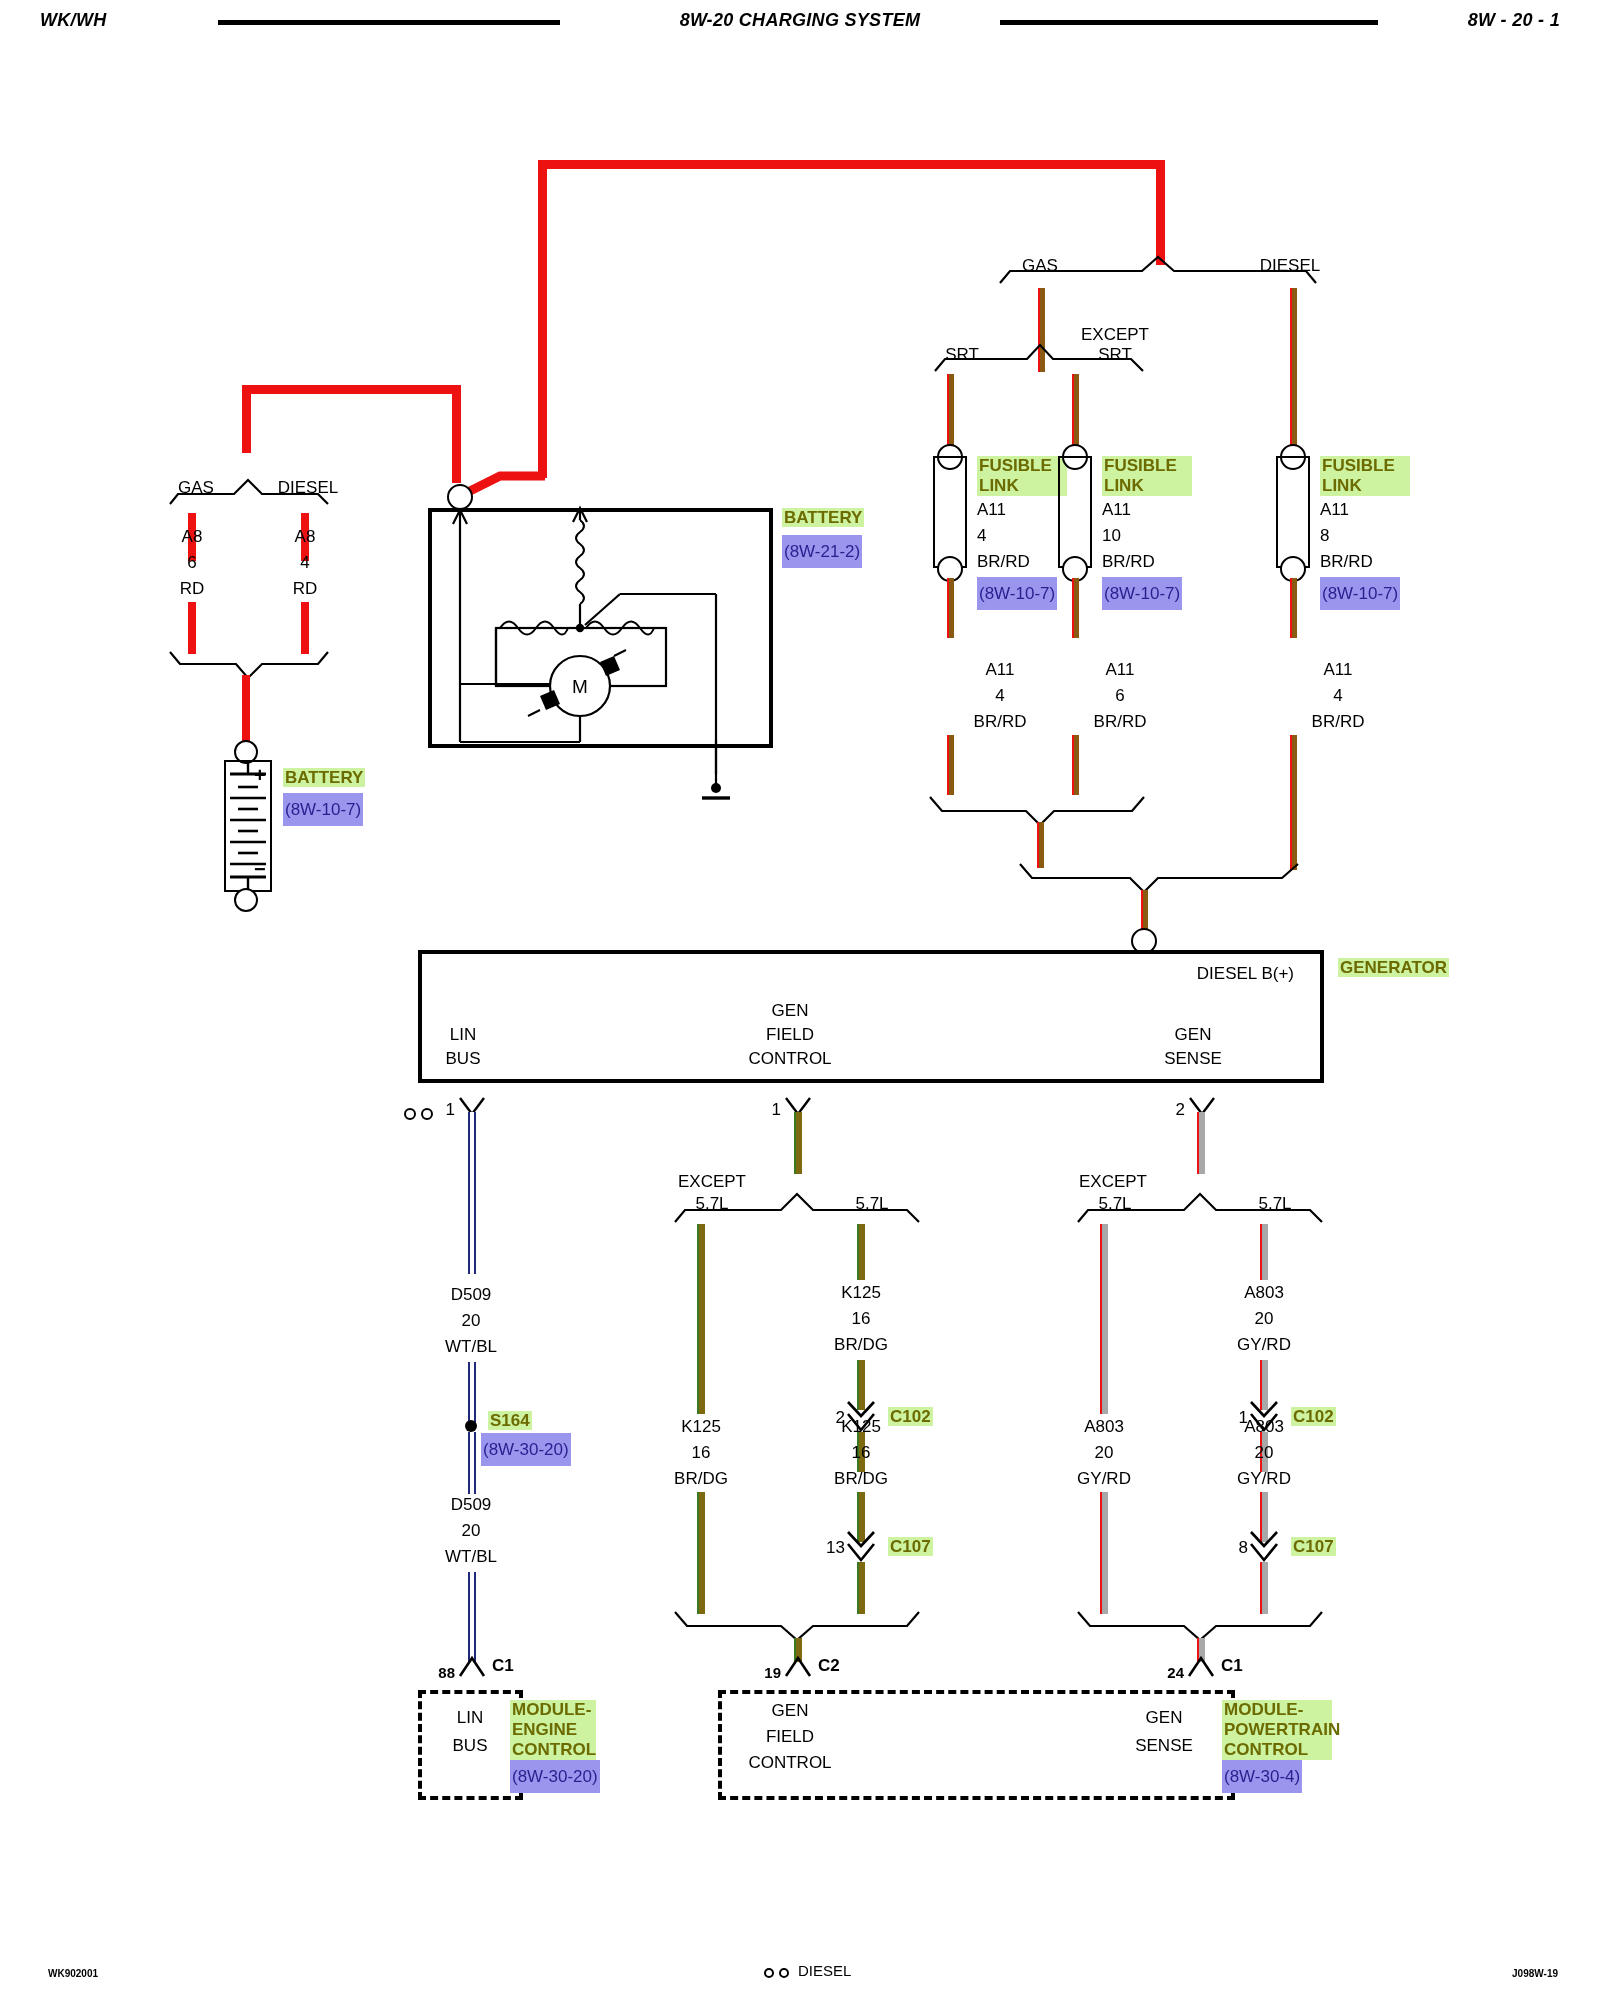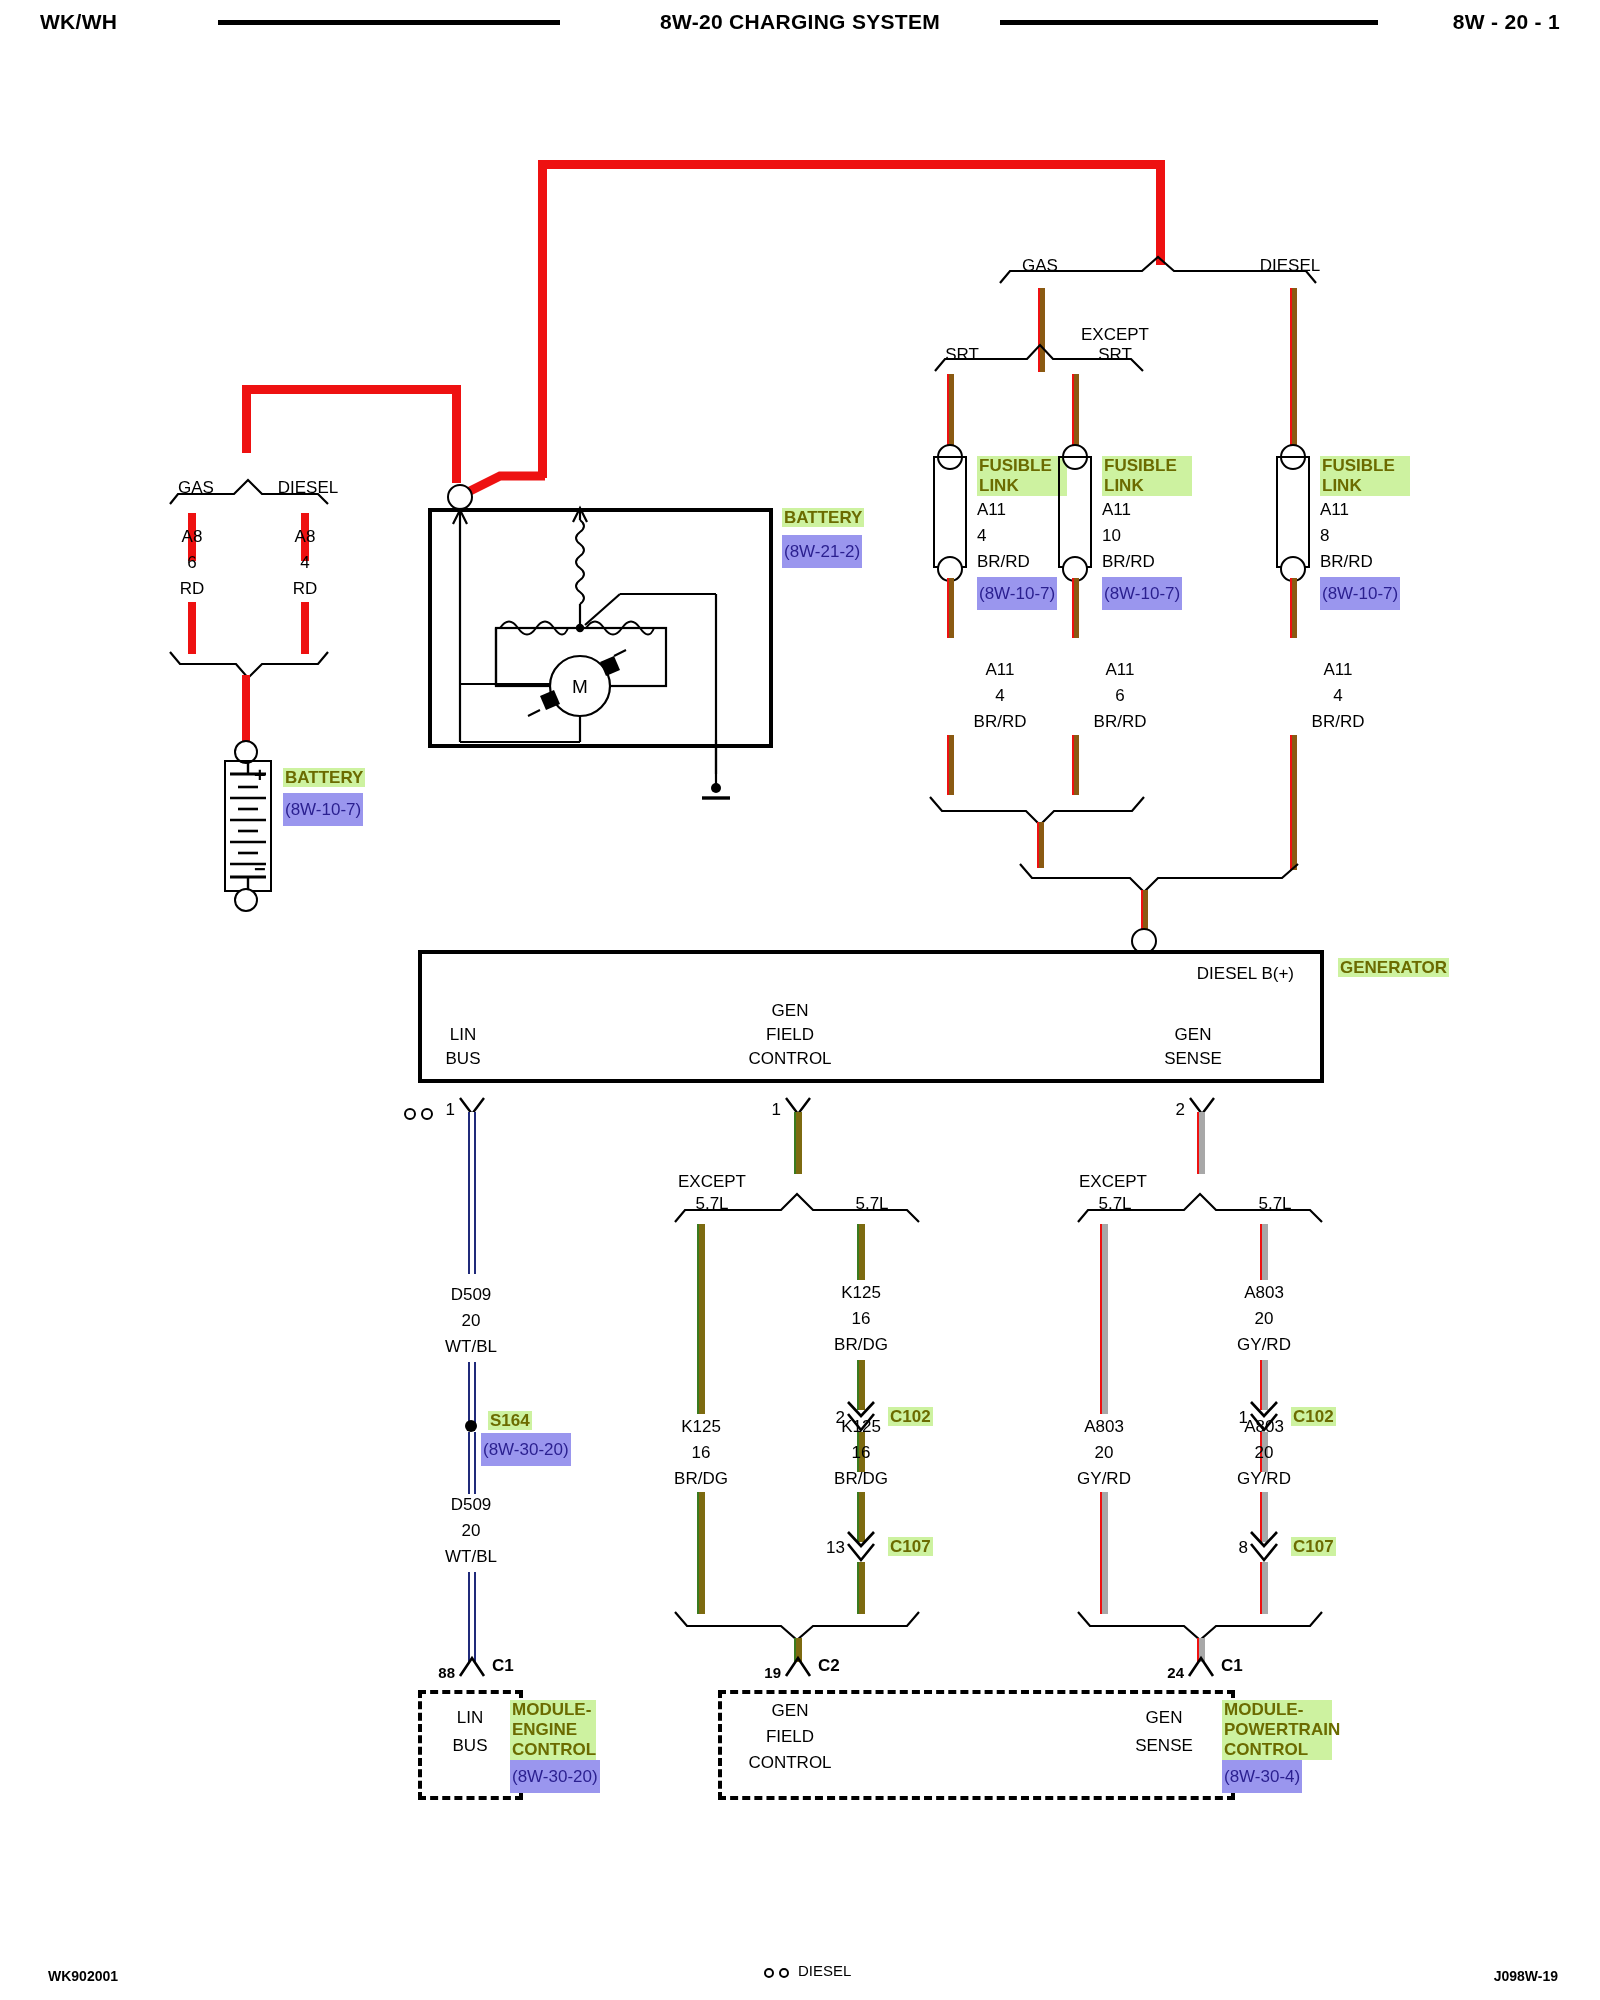--- a/index.html
+++ b/index.html
@@ -1,25 +1,25 @@
 <!DOCTYPE html>
 <html><head>
 <meta charset="utf-8">
 <style>
   html,body{margin:0;padding:0;background:#fff;}
   body{width:1600px;height:2000px;position:relative;font-family:"Liberation Sans",sans-serif;color:#000;}
   #stage{position:absolute;left:0;top:0;width:1600px;height:2000px;overflow:hidden;}
   .abs{position:absolute;}
   
-  .hdr{top:10px;font-weight:bold;font-size:21px;letter-spacing:.3px;}
+  .hdr{top:10px;font-weight:bold;font-size:18px;letter-spacing:.3px;font-style:italic;}
   .hdr-left{left:40px;}
   .hdr-mid{left:0;width:1600px;text-align:center;}
   .hdr-right{right:40px;text-align:right;}
   .hdr-rule{top:20px;height:5px;background:#000;}
-  .ftr{font-size:14px;font-weight:bold;}
+  .ftr{font-size:10px;font-weight:bold;}
   .ftr-left{left:48px;top:1968px;}
   .ftr-right{right:42px;top:1968px;}
   .ftr-mid{left:0;top:1962px;width:1600px;text-align:center;font-size:15px;}
   
   .lbl{font-size:17px;white-space:nowrap;}
   .lbl.c{transform:translateX(-50%);text-align:center;}
   .lbl.r{transform:translateX(-100%);}
   .bold{font-weight:bold;}
   .sm{font-size:15px;}
   

